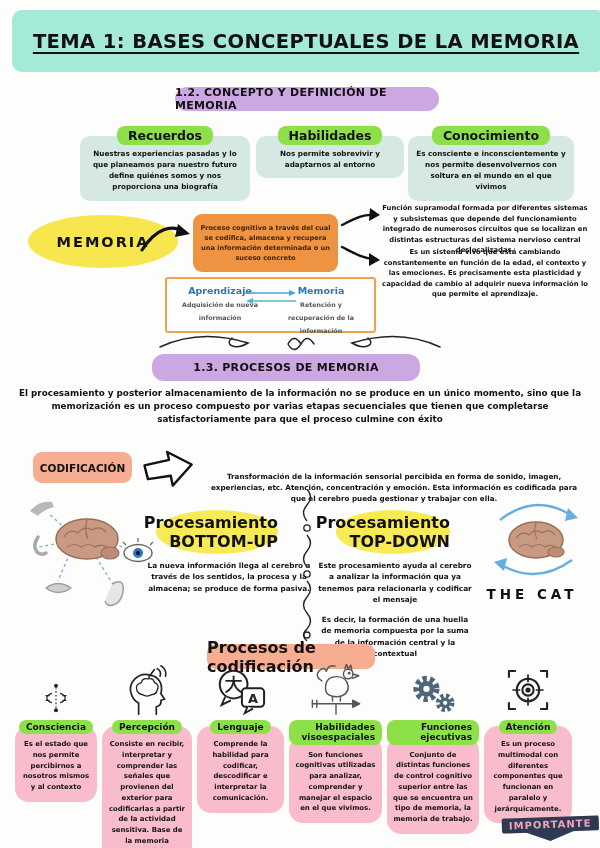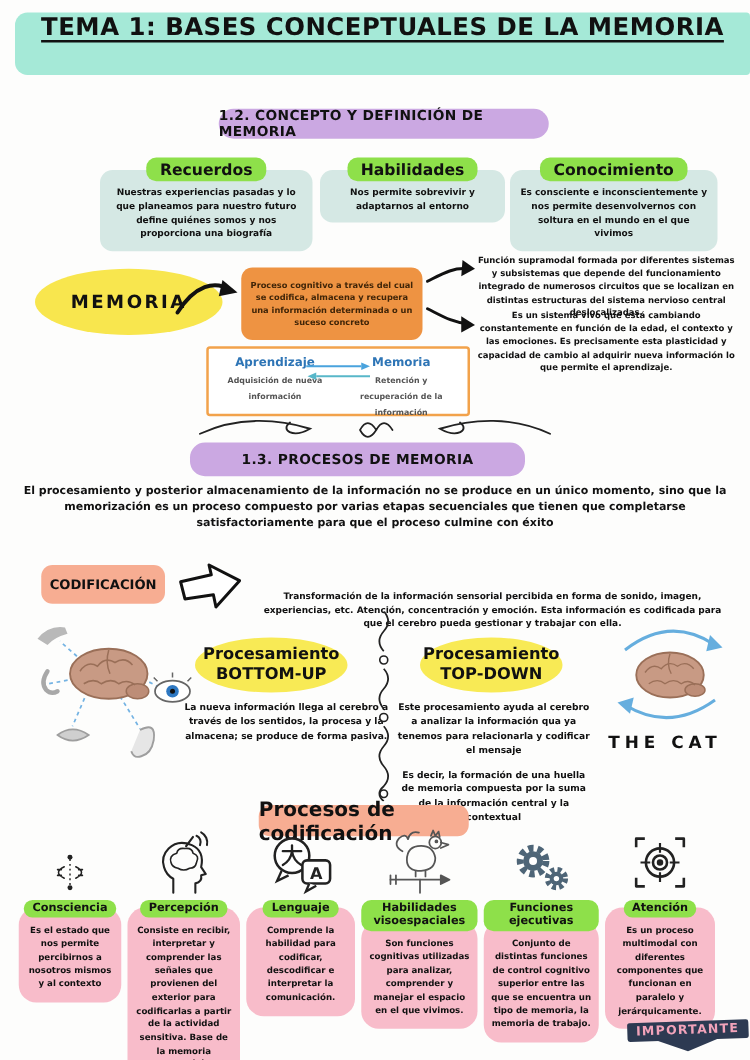--- a/index.html
+++ b/index.html
@@ -1,20 +1,20 @@
 <!DOCTYPE html>
 <html><head>
 <meta charset="utf-8">
 <style>
   html,body{margin:0;padding:0;background:#ffffff;}
   body{width:600px;height:848px;position:relative;font-family:"DejaVu Sans",sans-serif;color:#111;}
   .page{position:absolute;inset:0;overflow:hidden;background:#fdfdfc;}
 
   
-  .band{position:absolute;left:12px;top:10px;right:0;height:50px;background:#a5e9d7;border-radius:10px 3px 3px 10px;display:flex;justify-content:center;}
+  .band{position:absolute;left:12px;top:10px;right:0;height:62px;background:#a5e9d7;border-radius:10px 3px 3px 10px;display:flex;align-items:center;justify-content:center;}
   .title{font-size:19.5px;font-weight:bold;letter-spacing:.4px;text-decoration:underline;text-decoration-thickness:2px;text-underline-offset:4px;}
 
   .sec{position:absolute;background:#cba8e2;border-radius:12px;display:flex;align-items:center;justify-content:center;font-weight:bold;font-size:11px;letter-spacing:.3px;}
   #sec12{left:175px;top:87px;width:264px;height:24px;}
   #sec13{left:152px;top:354px;width:268px;height:27px;z-index:2;}
 
   
   .card{position:absolute;display:flex;flex-direction:column;align-items:center;margin-left:20px;}
   .clabel{background:#8ee04a;border-radius:8px;padding:2px 11px;font-size:12.5px;font-weight:bold;z-index:2;}
   .cbox{background:#d5e8e4;border-radius:10px;padding:12px 8px 8px;font-size:7.2px;font-weight:bold;line-height:1.55;margin-top:-9px;width:100%;box-sizing:border-box;text-align:center;}
@@ -31,34 +31,34 @@
   .lcol{width:88px;text-align:center;}
   .ltitle{color:#2e75b6;font-size:9.5px;font-weight:bold;}
   .ltext{font-size:6.3px;color:#555;font-weight:bold;line-height:2.1;margin-top:2px;}
   .larrows{position:absolute;left:50%;top:10px;transform:translateX(-50%);}
 
   .intro{position:absolute;left:18px;top:387px;width:564px;text-align:center;font-size:8.8px;font-weight:bold;line-height:1.5;}
 
   .codlab{position:absolute;left:33px;top:452px;width:99px;height:31px;background:#f7ad92;border-radius:9px;display:flex;align-items:center;justify-content:center;font-size:10.5px;font-weight:bold;}
   .coddesc{position:absolute;left:203px;top:449px;width:382px;font-size:7.2px;font-weight:bold;text-align:center;line-height:1.55;margin-top:22px;}
 
-  .oval{position:absolute;background:#f8ea55;border-radius:50%;display:flex;flex-direction:column;align-items:center;justify-content:center;font-weight:bold;font-size:13px;line-height:1.2;text-align:center;}
+  .oval{position:absolute;background:#f8ea55;border-radius:50%;display:flex;flex-direction:column;align-items:flex-end;justify-content:center;font-weight:bold;font-size:16px;line-height:1.2;text-align:center;}
   #bu-oval{left:156px;top:510px;width:122px;height:44px;}
   #td-oval{left:336px;top:510px;width:114px;height:44px;}
   .smalltxt{position:absolute;font-size:7.3px;font-weight:bold;text-align:center;line-height:1.55;}
   #bu-text{left:140px;top:560px;width:178px;}
   #td-text{left:316px;top:560px;width:158px;}
   #td-text .p2{margin-top:9px;}
   .thecat{position:absolute;left:472px;top:586px;width:120px;text-align:center;font-size:13.5px;font-weight:bold;letter-spacing:4px;}
 
   #procTitle{left:207px;top:644px;width:168px;height:25px;background:#f7ad92;border-radius:9px;position:absolute;display:flex;align-items:center;justify-content:center;font-size:16px;font-weight:bold;}
 
   .proc-col{position:absolute;top:660px;display:flex;flex-direction:column;align-items:center;text-align:center;}
   .proc-icon{height:56px;display:flex;align-items:flex-end;justify-content:center;margin-bottom:4px;}
-  .plabel{background:#8ee04a;border-radius:8px;padding:2px 7px;font-size:9px;font-weight:bold;line-height:1.15;position:relative;z-index:2;}
+  .plabel{background:#8ee04a;border-radius:8px;padding:2px 7px;font-size:9px;font-weight:bold;line-height:1.15;position:relative;z-index:2;text-align:right;}
   .pbox{background:#f8bcca;border-radius:14px;padding:13px 6px 9px;font-size:6.9px;font-weight:bold;line-height:1.55;margin-top:-8px;width:100%;box-sizing:border-box;}
   #pc1{left:15px;width:82px;} #pc2{left:102px;width:90px;} #pc3{left:197px;width:87px;}
   #pc4{left:289px;width:93px;} #pc5{left:387px;width:92px;} #pc6{left:484px;width:88px;}
 
   .importante{position:absolute;left:502px;top:817px;transform:rotate(-2deg);text-align:center;z-index:5;}
   .imp-text{background:#2d3a52;color:#f2a3ba;font-size:10px;font-weight:bold;letter-spacing:1px;padding:2px 7px;border-radius:2px;}
   .imp-tri{width:0;height:0;border-left:26px solid transparent;border-right:26px solid transparent;border-top:10px solid #2d3a52;margin:-1px auto 0;}
 
   .abs{position:absolute;}
   svg{display:block;}

